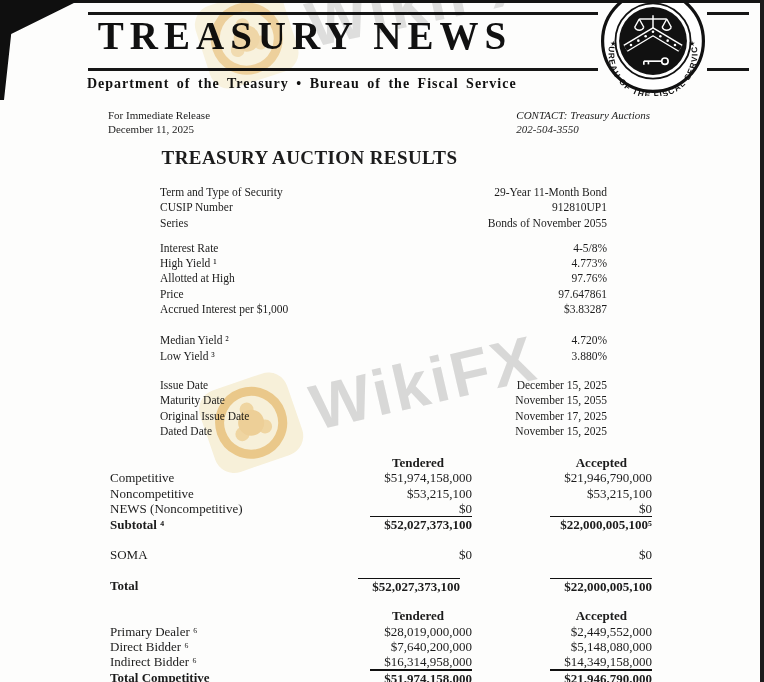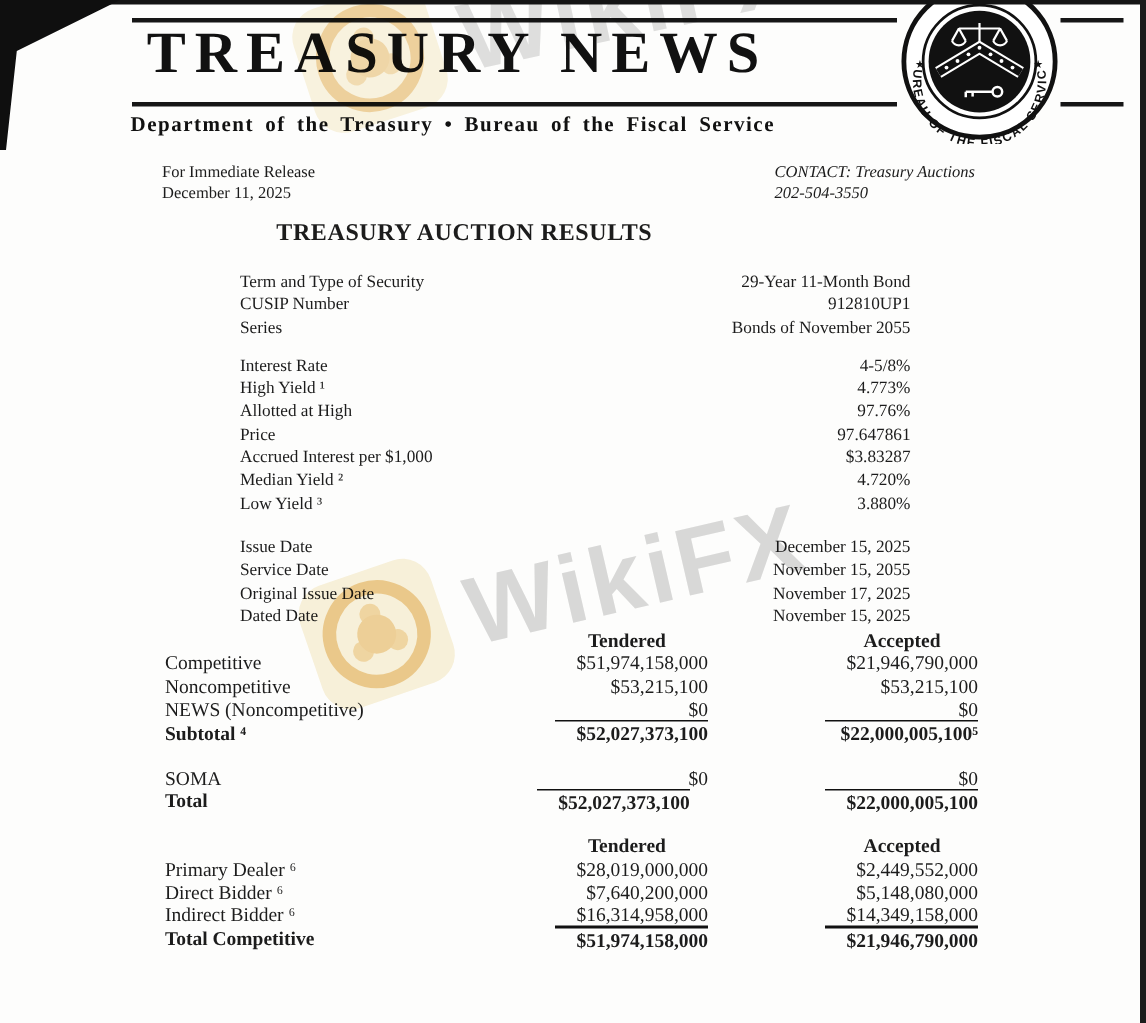--- a/index.html
+++ b/index.html
@@ -61,28 +61,28 @@
   }
   .seal{position:absolute;left:598px;top:-14px;width:110px;height:110px;}
   
   .content{position:relative;z-index:2;padding-top:108px;}
   .release{display:flex;justify-content:space-between;margin:0 114px 0 108px;font-size:11px;line-height:14px;}
   .release .left{text-align:left;}
   .release .right{text-align:left;font-style:italic;}
   .release .phone{padding-right:30px;}
   .doc-title{
     margin:11px 180px 0 35px;text-align:center;
-    font-size:16px;font-weight:bold;letter-spacing:.4px;
+    font-size:19px;font-weight:bold;letter-spacing:.4px;
   }
   
   .details{margin:16px 0 0 160px;width:447px;font-size:11.5px;line-height:15.3px;}
   .kv{display:flex;justify-content:space-between;}
   .kv .v{text-align:right;}
   .gap-sm{margin-top:10px;}
-  .gap-md{margin-top:0;gap:36px;}
+  .gap-md{margin-top:16px;gap:36px;}
   .gap-lg{margin-top:14px;}
   
   .ttable{margin-left:110px;width:542px;font-size:13px;line-height:15.3px;}
   .trow{display:flex;}
   .trow .lbl{width:197px;}
   .trow .c1{width:165px;text-align:right;}
   .trow .c2{width:180px;text-align:right;}
   .trow .num{display:inline-block;min-width:102px;text-align:right;}
   .trow.head .c1,.trow.head .c2{font-weight:bold;text-align:right;}
   .trow.head .c1{padding-right:17px;}
@@ -227,21 +227,21 @@
       <div class="kv">
           <span>Low Yield ³</span>
           <span class="v">3.880%</span>
         </div>
 
       <div class="kv gap-lg">
           <span>Issue Date</span>
           <span class="v">December 15, 2025</span>
         </div>
       <div class="kv">
-          <span>Service Date</span>
+          <span>Maturity Date</span>
           <span class="v">November 15, 2055</span>
         </div>
       <div class="kv">
           <span>Original Issue Date</span>
           <span class="v">November 17, 2025</span>
         </div>
       <div class="kv">
           <span>Dated Date</span>
           <span class="v">November 15, 2025</span>
         </div>

